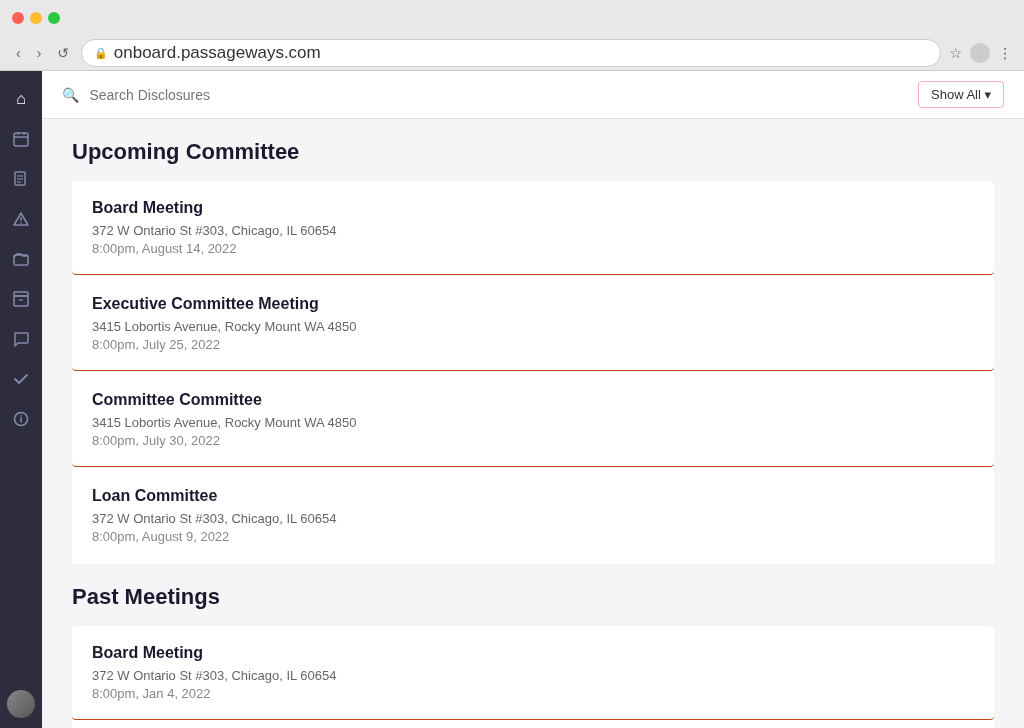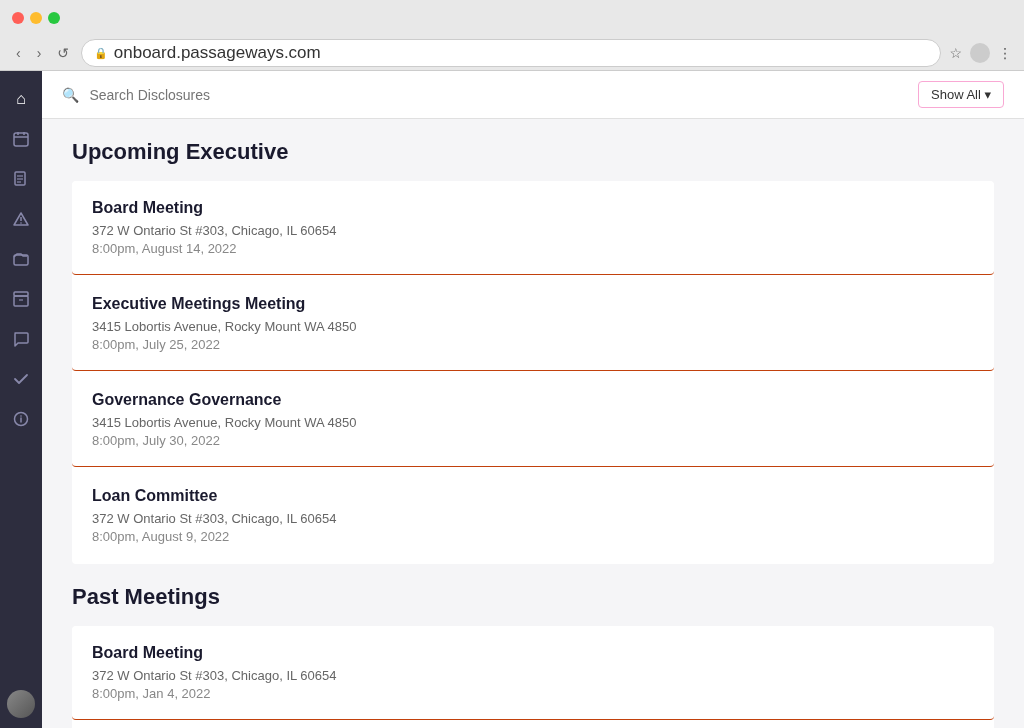--- a/index.html
+++ b/index.html
@@ -148,38 +148,38 @@
   <div class="main-content">
 
     <div class="search-bar">
       <span class="search-icon">🔍</span>
       <input class="search-input" type="text" placeholder="Search Disclosures" style="">
       <button class="show-all-btn">Show All ▾</button>
     </div>
 
     <div class="content-area">
 
-      <div class="section-title">Upcoming Executive</div>
+      <div class="section-title">Upcoming Committee</div>
 
       <div class="meetings-group">
 
         <div class="meeting-card">
           <div class="meeting-name">Board Meeting</div>
           <div class="meeting-address">372 W Ontario St #303, Chicago, IL 60654</div>
           <div class="meeting-time">8:00pm, August 14, 2022</div>
         </div>
 
         <div class="meeting-card">
-          <div class="meeting-name">Executive Meetings Meeting</div>
+          <div class="meeting-name">Executive Committee Meeting</div>
           <div class="meeting-address">3415 Lobortis Avenue, Rocky Mount WA 4850</div>
           <div class="meeting-time">8:00pm, July 25, 2022</div>
         </div>
 
         <div class="meeting-card">
-          <div class="meeting-name">Governance Governance</div>
+          <div class="meeting-name">Committee Committee</div>
           <div class="meeting-address">3415 Lobortis Avenue, Rocky Mount WA 4850</div>
           <div class="meeting-time">8:00pm, July 30, 2022</div>
         </div>
 
         <div class="meeting-card" style="border-bottom: none;">
           <div class="meeting-name">Loan Committee</div>
           <div class="meeting-address">372 W Ontario St #303, Chicago, IL 60654</div>
           <div class="meeting-time">8:00pm, August 9, 2022</div>
         </div>
       </div>

